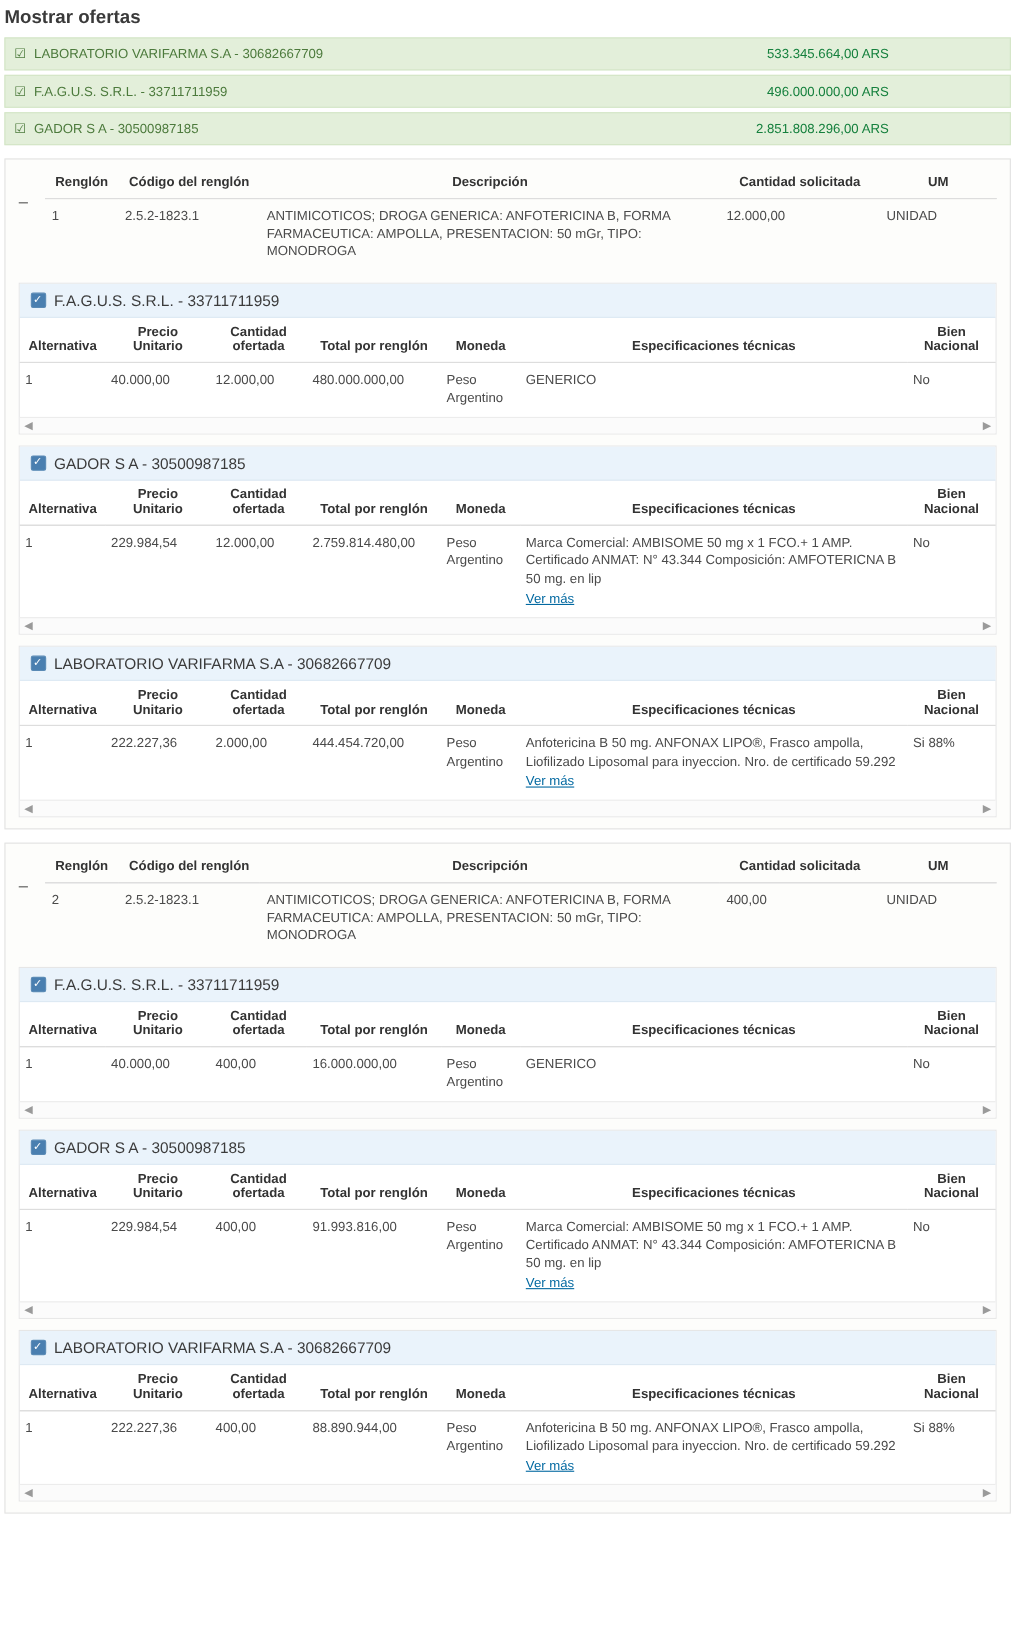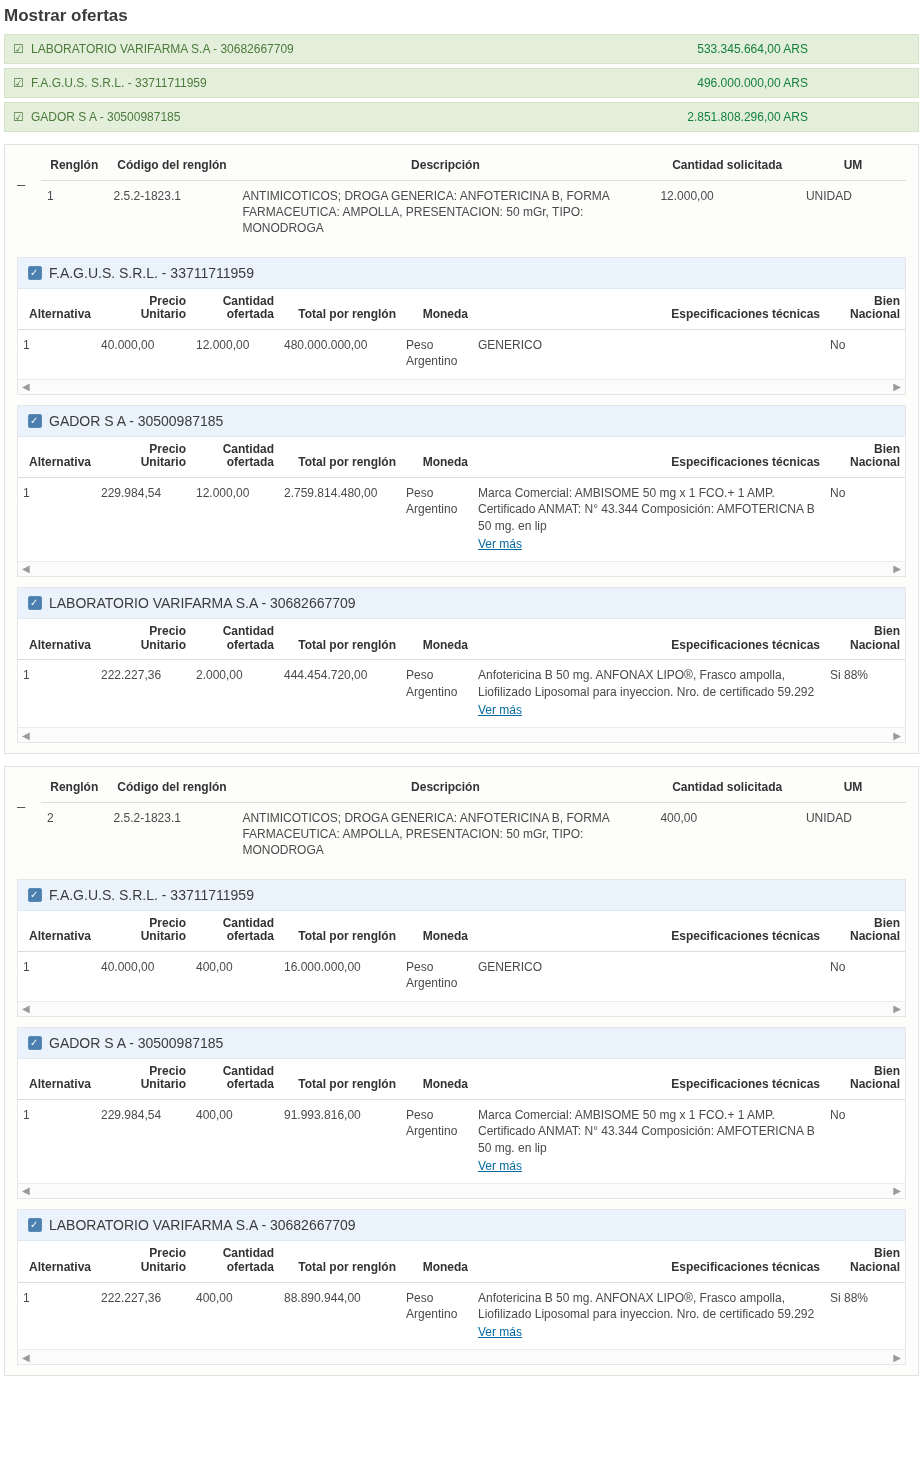--- a/index.html
+++ b/index.html
@@ -137,21 +137,21 @@
     left: 1px;
     top: 0;
   }
   table.offer-table {
     border-collapse: collapse;
     width: 100%;
     font-size: 12px;
     table-layout: fixed;
   }
   table.offer-table th {
-    text-align: right;
+    text-align: center;
     font-weight: bold;
     color: #333;
     padding: 6px 5px 7px 5px;
     vertical-align: bottom;
     border-bottom: 1px solid #dddddd;
     line-height: 1.15;
   }
   table.offer-table td {
     vertical-align: top;
     padding: 7px 5px 9px 5px;

